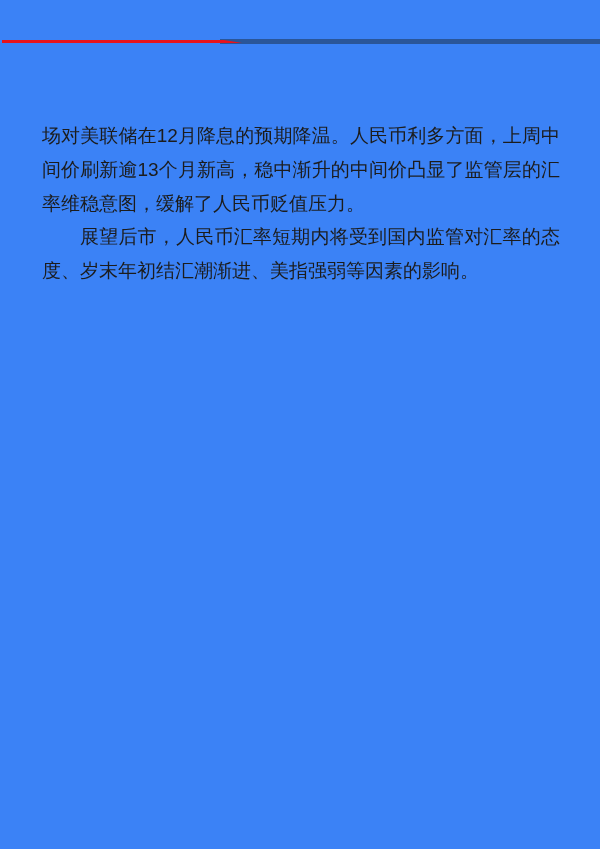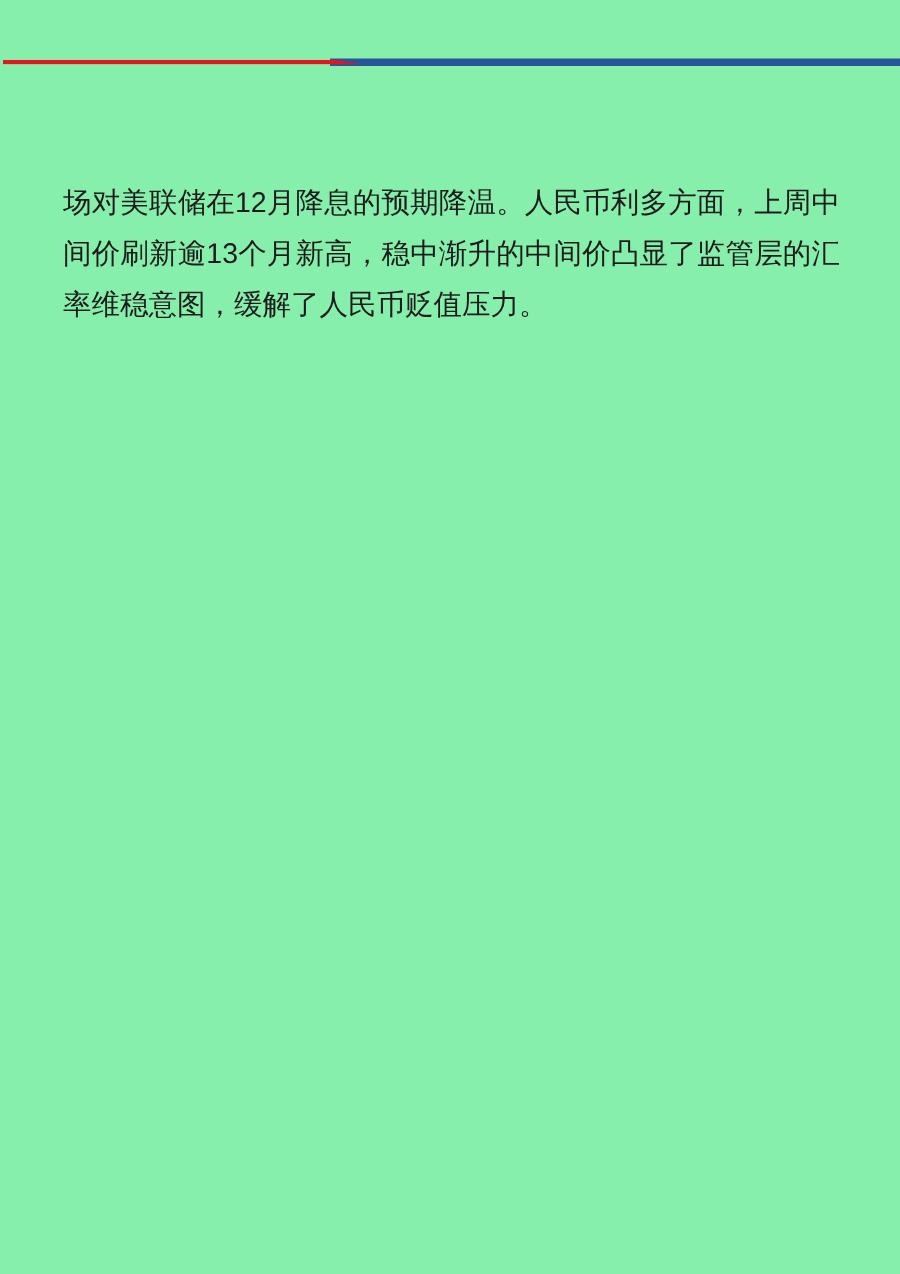--- a/index.html
+++ b/index.html
@@ -4,21 +4,21 @@
 <style>
   html, body {
     margin: 0;
     padding: 0;
     background: #ffffff;
   }
   .page {
     position: relative;
     width: 600px;
     height: 849px;
-    background: #86efac;
+    background: #3b82f6;
     overflow: hidden;
     font-family: "Liberation Sans", "DejaVu Sans", sans-serif;
   }
   
   .header-rule {
     position: absolute;
     top: 0; left: 0; right: 0;
     height: 50px;
     pointer-events: none;
   }
@@ -65,15 +65,16 @@
 
 <div class="page">
 
   <div class="header-rule">
     <div class="rule-blue"></div>
     <div class="rule-red"></div>
   </div>
 
   <div class="content">
     <p>场对美联储在12月降息的预期降温。人民币利多方面，上周中间价刷新逾13个月新高，稳中渐升的中间价凸显了监管层的汇率维稳意图，缓解了人民币贬值压力。</p>
+    <p class="indent">展望后市，人民币汇率短期内将受到国内监管对汇率的态度、岁末年初结汇潮渐进、美指强弱等因素的影响。</p>
   </div>
 
 </div>
 
 </body></html>

